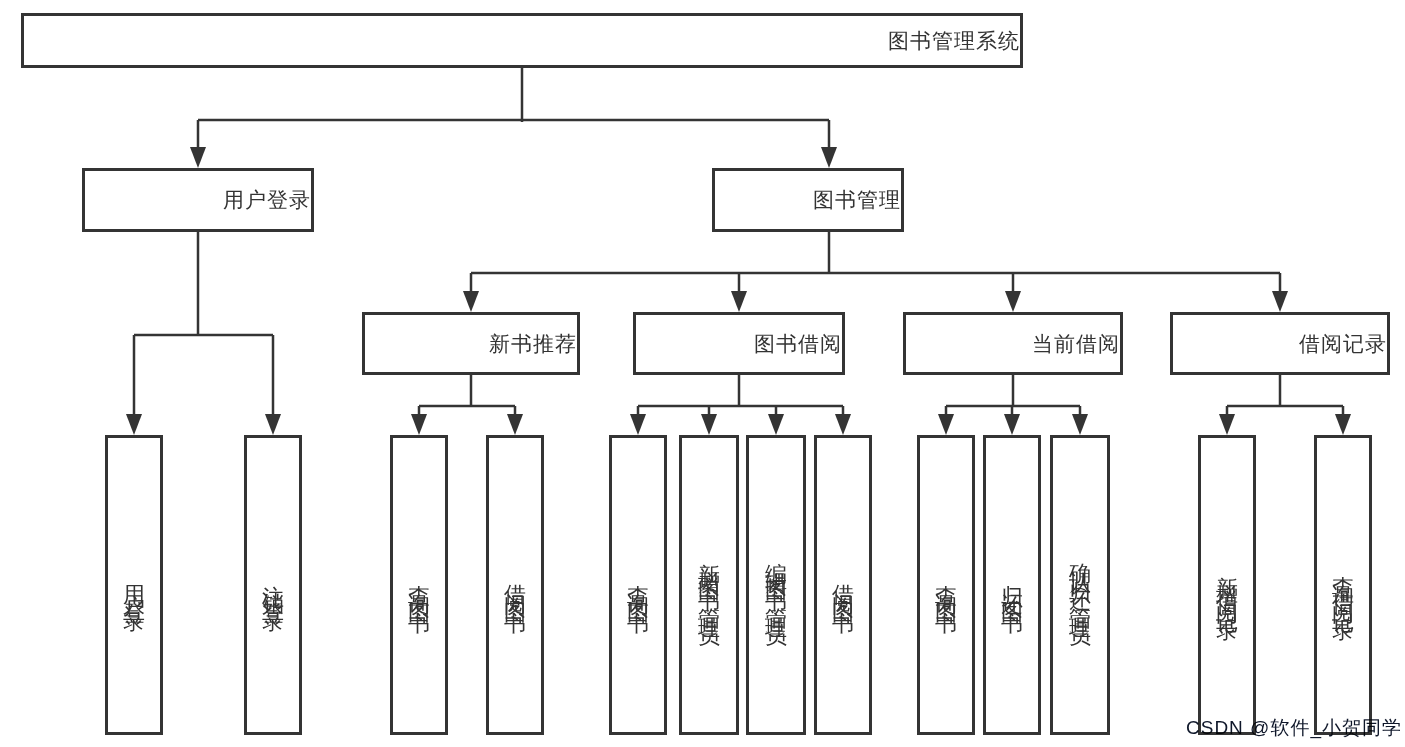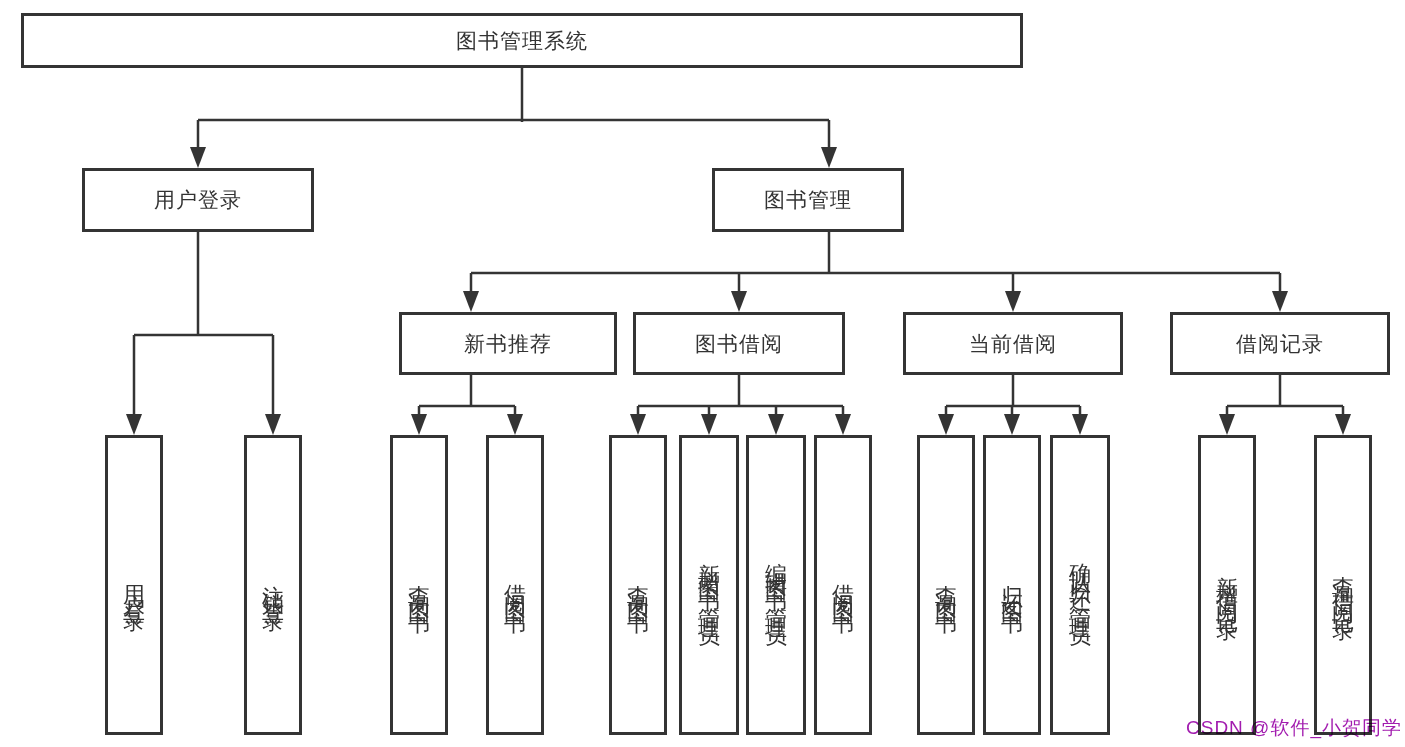--- a/index.html
+++ b/index.html
@@ -8,29 +8,29 @@
     background:#ffffff; overflow:hidden;
     font-family:"Liberation Sans", sans-serif;
   }
   #wires { position:absolute; left:0; top:0; width:1405px; height:747px; }
   .node {
     position:absolute; box-sizing:border-box;
     background:#ffffff; border:3px solid #343434;
     display:flex; align-items:center; justify-content:center;
     color:#333333;
   }
-  .h { font-size:21px; letter-spacing:1px; }
+  .h { font-size:21px; letter-spacing:1px;justify-content:flex-end; }
   .v span {
     writing-mode:vertical-lr; text-orientation:upright;
     font-size:22px; letter-spacing:9px; line-height:1;
     display:block;
   }
   #watermark {
     position:absolute; left:1186px; top:715px;
-    font-size:19px; color:#a21caf; letter-spacing:1px;
+    font-size:19px; color:#0f172a; letter-spacing:1px;
     mix-blend-mode:multiply; white-space:nowrap; z-index:9;
   }
 </style>
 </head>
 <body>
 
 <div id="stage">
 
   <svg id="wires" viewBox="0 0 1405 747">
     <path d="M522 68 V122 M198 120 H829 M198 120 V152 M829 120 V152
@@ -67,21 +67,21 @@
     <span>图书管理系统</span>
   </div>
 
   <div class="node h" style="left:82px;top:168px;width:232px;height:64px;">
     <span>用户登录</span>
   </div>
   <div class="node h" style="left:712px;top:168px;width:192px;height:64px;">
     <span>图书管理</span>
   </div>
 
-  <div class="node h" style="left:362px;top:312px;width:218px;height:63px;margin-left:37px;">
+  <div class="node h" style="left:362px;top:312px;width:218px;height:63px;">
     <span>新书推荐</span>
   </div>
   <div class="node h" style="left:903px;top:312px;width:220px;height:63px;">
     <span>当前借阅</span>
   </div>
   <div class="node h" style="left:633px;top:312px;width:212px;height:63px;">
     <span>图书借阅</span>
   </div>
   <div class="node h" style="left:1170px;top:312px;width:220px;height:63px;">
     <span>借阅记录</span>

